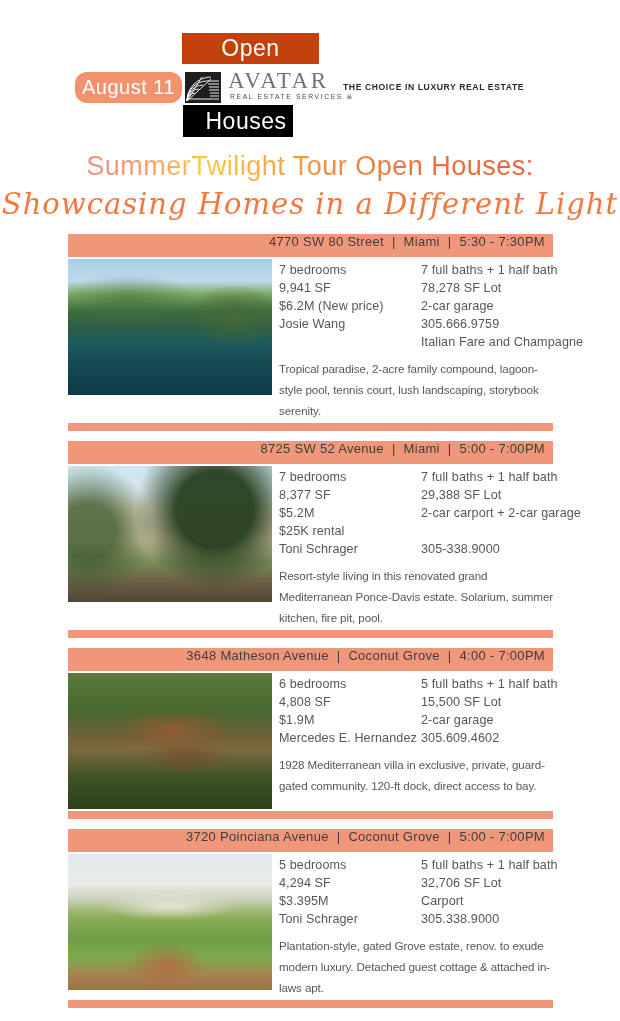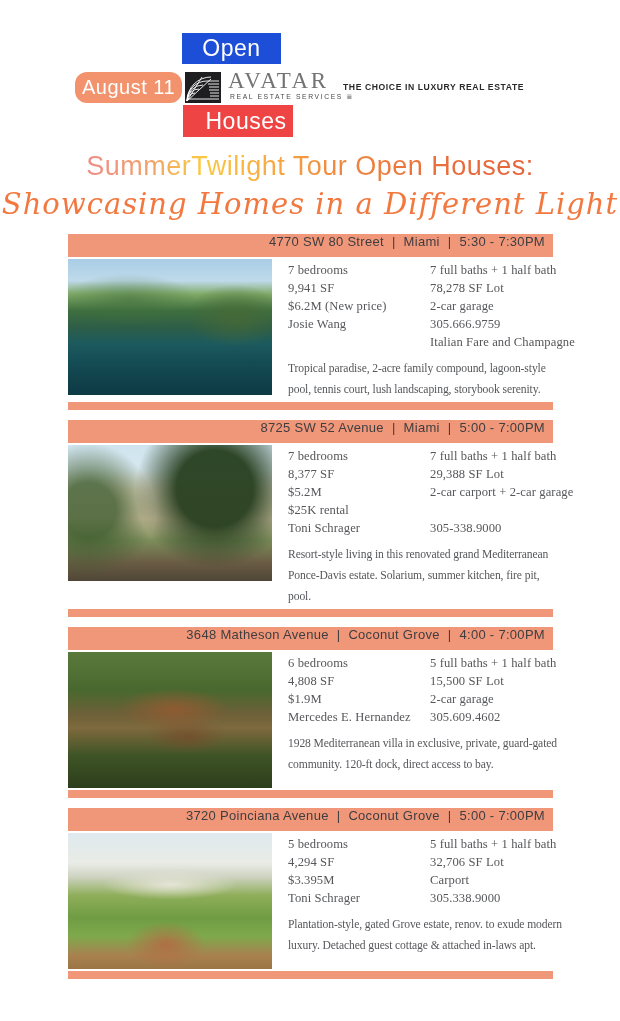--- a/index.html
+++ b/index.html
@@ -3,23 +3,23 @@
 <meta charset="utf-8">
 <style>
   * { margin:0; padding:0; box-sizing:border-box; }
   html,body { width:620px; height:1021px; background:#ffffff; overflow:hidden;
               font-family:"Liberation Sans", sans-serif; }
 
   
   .banner { position:relative; height:150px; }
   .box { position:absolute; display:flex; align-items:center; justify-content:center;
          color:#ffffff; letter-spacing:.5px; }
-  .box-open   { left:182px; top:33px;  width:99px; height:31px; background:#1d4ed8; font-size:23px; }
+  .box-open   { left:182px; top:33px;  width:137px; height:31px; background:#c2410c; font-size:23px; }
   .box-date   { left:75px;  top:72px;  width:107px; height:31px; background:#F2936D; font-size:20px;border-radius:12px; }
-  .box-houses { left:183px; top:105px; width:110px; height:32px; background:#ef4444; font-size:23px;padding-left:16px; }
+  .box-houses { left:183px; top:105px; width:110px; height:32px; background:#000000; font-size:23px;padding-left:16px; }
   .logo-sq { position:absolute; left:185px; top:72px; }
   .brand-name { position:absolute; left:228px; top:68px; font-family:"Liberation Serif", serif;
                 font-size:23px; letter-spacing:2.5px; color:#737373; }
   .brand-sub  { position:absolute; left:230px; top:93px; font-size:6.8px; letter-spacing:1.6px;
                 color:#4A4A4E; }
   .brand-tag  { position:absolute; left:343px; top:82px; font-size:8.6px; font-weight:bold;
                 letter-spacing:.6px; color:#29292C; }
 
   
   .titleblock { text-align:center; }
@@ -36,21 +36,21 @@
 
   
   .content { margin-left:68px; width:485px; margin-top:9px; }
   .listing { margin-bottom:10px; }
   .lbar { height:23px; background:#F0977A; display:flex; 
           justify-content:flex-end; padding-right:8px; font-size:13px; color:#3E3D40;
           letter-spacing:.3px; }
   .lbar .sep { margin:0 8px; }
   .lbody { display:flex; margin-top:2px; }
   .photo { width:204px; height:136px; flex:0 0 204px; }
-  .details { flex:1; padding-left:16px; padding-top:2px;font-family:Liberation Serif, serif; }
+  .details { flex:1; padding-left:7px; padding-top:2px; }
   .cols { display:flex; }
   .col-left  { width:142px; }
   .col-right { flex:1; }
   .drow { height:18px; line-height:18px; font-size:12.6px; color:#56575A;
           letter-spacing:.1px; white-space:nowrap; }
   .desc { margin-top:7px; width:277px; font-size:11.6px; line-height:21px;
           color:#56575A; letter-spacing:-.1px; }
   .thinbar { height:8px; background:#F0977A; margin-top:2px; }
 
   

